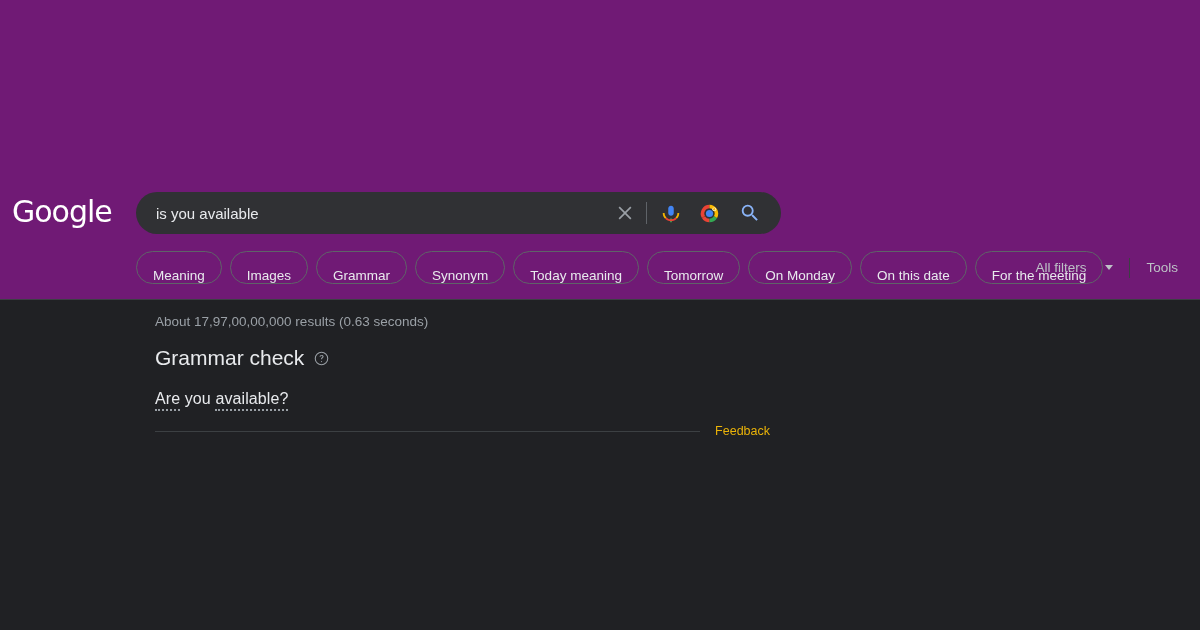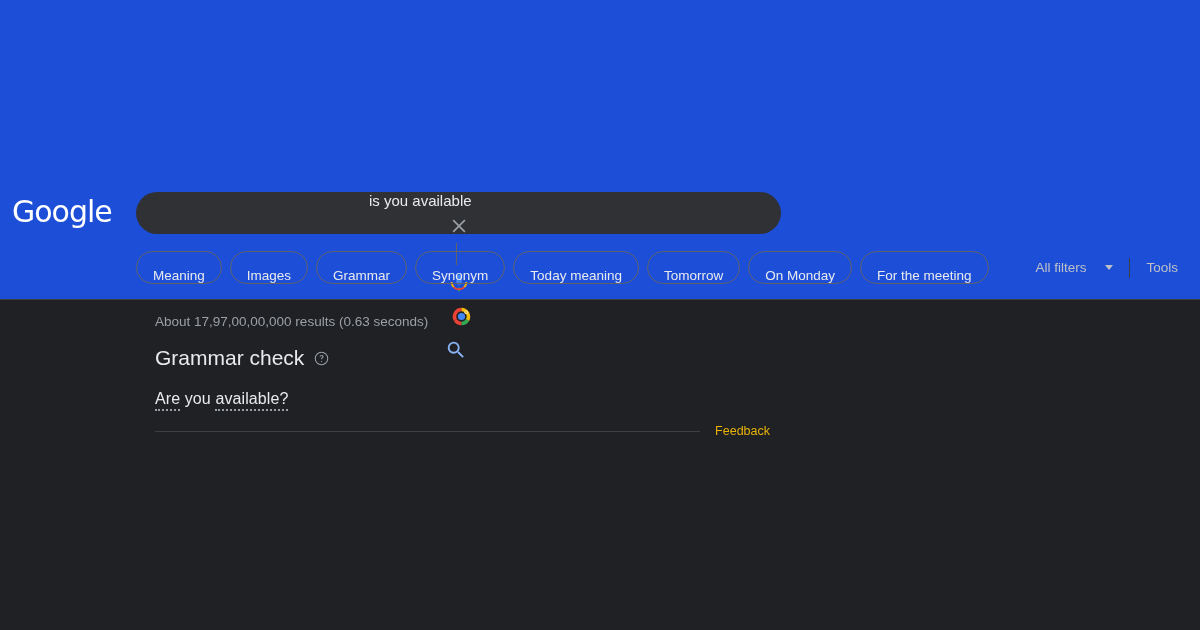--- a/index.html
+++ b/index.html
@@ -18,21 +18,21 @@
     height: 630px;
     background: #202124;
   }
 
   
   #header {
     position: absolute;
     top: 0; left: 0;
     width: 1200px;
     height: 300px;
-    background: #1d4ed8;
+    background: #701a75;
     border-bottom: 1px solid #3c4043;
   }
 
   
   #logo {
     position: absolute;
     left: 12px;
     top: 196px;
     width: 92px;
     height: 32px;
@@ -48,21 +48,20 @@
   #search-box {
     position: absolute;
     left: 136px;
     top: 192px;
     width: 645px;
     height: 42px;
     background: #303134;
     border-radius: 24px;
     display: flex;
     align-items: center;
-    flex-direction: column;
   }
   #search-input {
     flex: 1;
     border: none;
     outline: none;
     background: transparent;
     color: #e8eaed;
     font-family: "Liberation Sans", sans-serif;
     font-size: 15px;
     padding: 0 0 0 20px;
@@ -265,20 +264,21 @@
     </div>
 
     <div id="chips-row">
       <div class="chip">Meaning</div>
       <div class="chip">Images</div>
       <div class="chip">Grammar</div>
       <div class="chip">Synonym</div>
       <div class="chip">Today meaning</div>
       <div class="chip">Tomorrow</div>
       <div class="chip">On Monday</div>
+      <div class="chip">On this date</div>
       <div class="chip">For the meeting</div>
     </div>
 
     <div id="right-tools">
       <div id="all-filters">
         <span>All filters</span>
         <span class="caret"></span>
       </div>
       <div id="tools-divider"></div>
       <div id="tools-btn">Tools</div>

